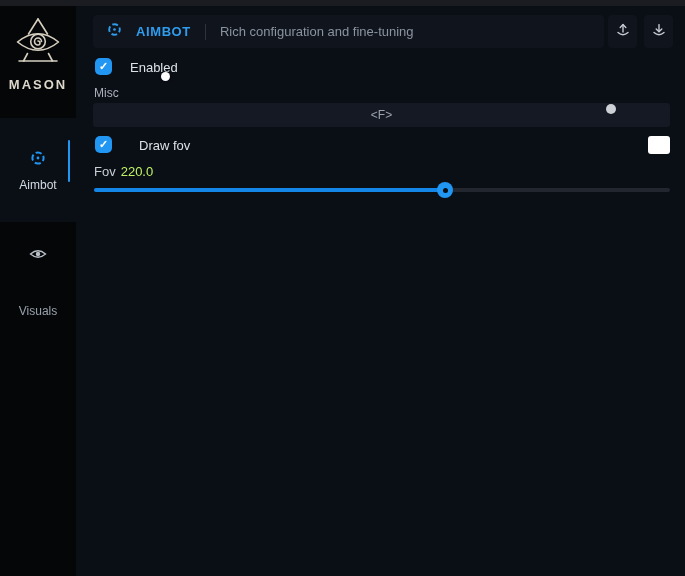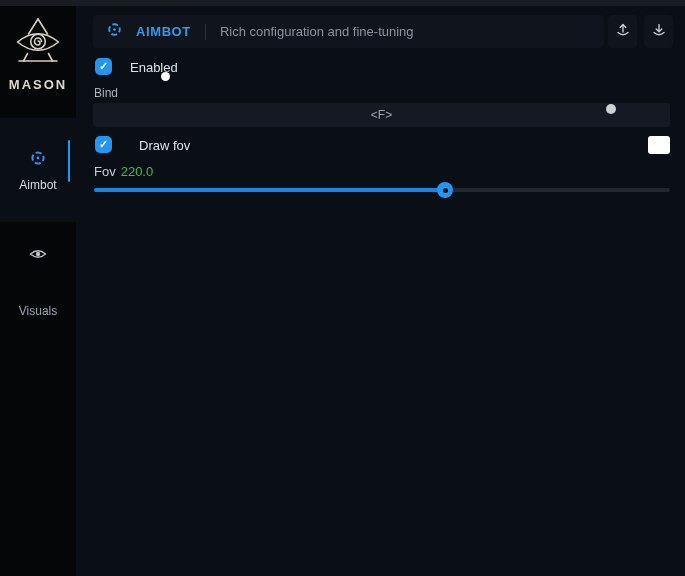--- a/index.html
+++ b/index.html
@@ -42,21 +42,21 @@
     background:#2196f3;display:flex;align-items:center;justify-content:center;
     color:#fff;font-size:11px;font-weight:700;cursor:pointer;}
   .ctl-label{position:absolute;font-size:13px;color:#dce1e8;}
   .small-label{position:absolute;font-size:12px;color:#aab1bb;}
   .bind-input{position:absolute;left:93px;top:103px;width:577px;height:24px;
     background:#141924;border-radius:3px;display:flex;align-items:center;
     justify-content:center;font-size:12px;color:#9aa2ad;cursor:pointer;box-sizing:border-box;}
   .swatch{position:absolute;left:648px;top:136px;width:22px;height:18px;
     border-radius:3px;cursor:pointer;}
   .fov-label{position:absolute;left:94px;top:164px;font-size:13px;color:#c9cfd6;}
-  .fov-value{color:#22c55e;margin-left:5px;}
+  .fov-value{color:#bef264;margin-left:5px;}
   .slider{position:absolute;left:94px;top:188px;width:576px;height:4px;
     background:#22262e;border-radius:2px;cursor:pointer;}
   .slider-fill{position:absolute;left:0;top:0;height:4px;background:#1486e8;border-radius:2px;}
   .slider-handle{position:absolute;top:-6px;width:16px;height:16px;border-radius:50%;
     background:#2196f3;display:flex;align-items:center;justify-content:center;cursor:grab;}
   .slider-handle::after{content:"";width:5px;height:5px;border-radius:50%;background:#0a0e15;}
   .cursor-dot{position:absolute;border-radius:50%;pointer-events:none;}
   .dot-white{left:161px;top:72px;width:9px;height:9px;background:#fdfdfd;
     box-shadow:0 0 3px rgba(0,0,0,.6);}
   .dot-gray{left:606px;top:104px;width:10px;height:10px;background:#cdd1d6;}
@@ -138,21 +138,21 @@
     </span>
   </div>
 
   <div class="checkbox" style="left:95px;top:58px;">
     <span>✓</span>
   </div>
   <span class="ctl-label" style="left:121px;top:60px;margin-left:9px;">Enabled</span>
 
   <div class="cursor-dot dot-white"></div>
 
-  <span class="small-label" style="left:94px;top:86px;">Bind</span>
+  <span class="small-label" style="left:94px;top:86px;">Misc</span>
   <div class="bind-input">
     <span>&lt;F&gt;</span>
   </div>
   <div class="cursor-dot dot-gray"></div>
 
   <div class="checkbox" style="left:95px;top:136px;">
     <span>✓</span>
   </div>
   <span class="ctl-label" style="left:139px;top:138px;">Draw fov</span>
   <div class="swatch" style="background: rgb(255, 255, 255);"></div>

